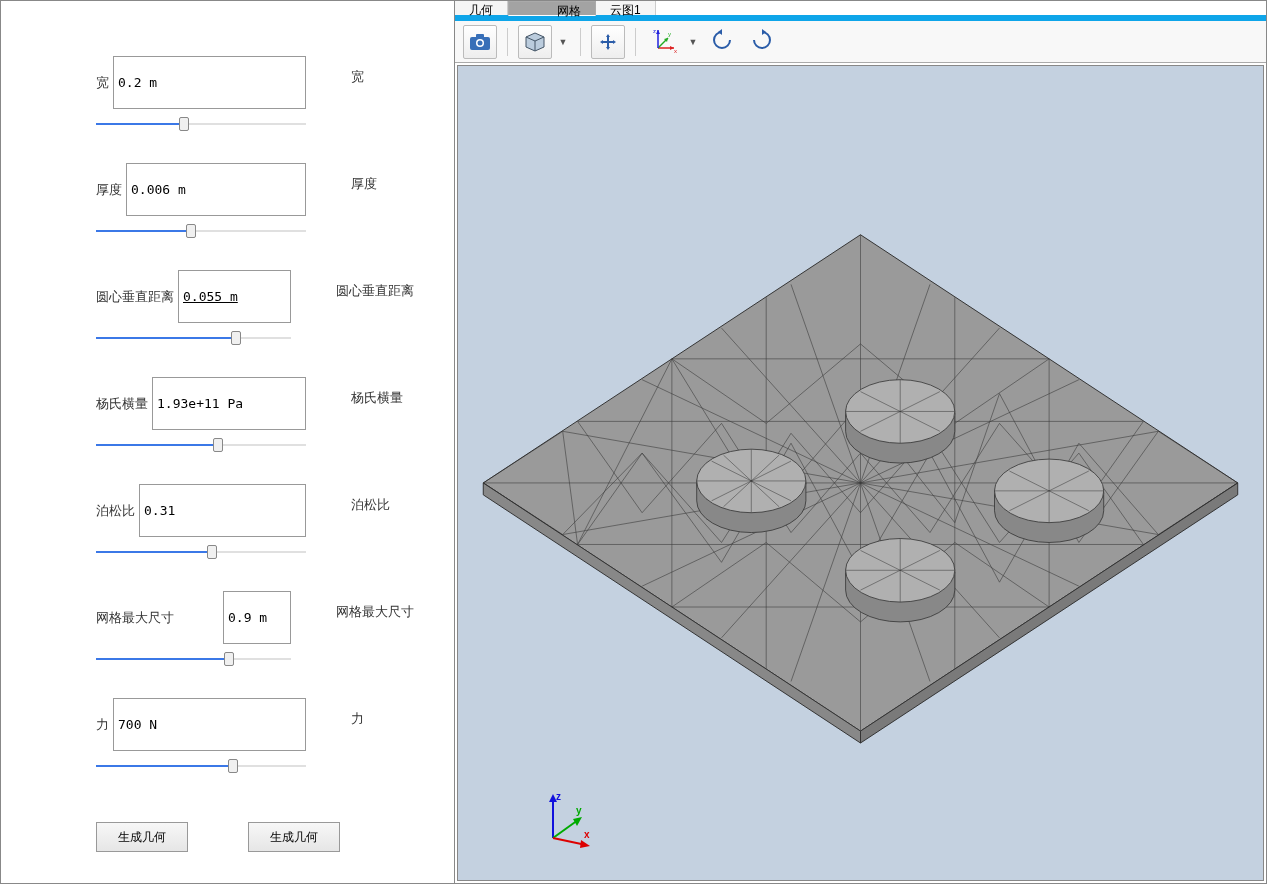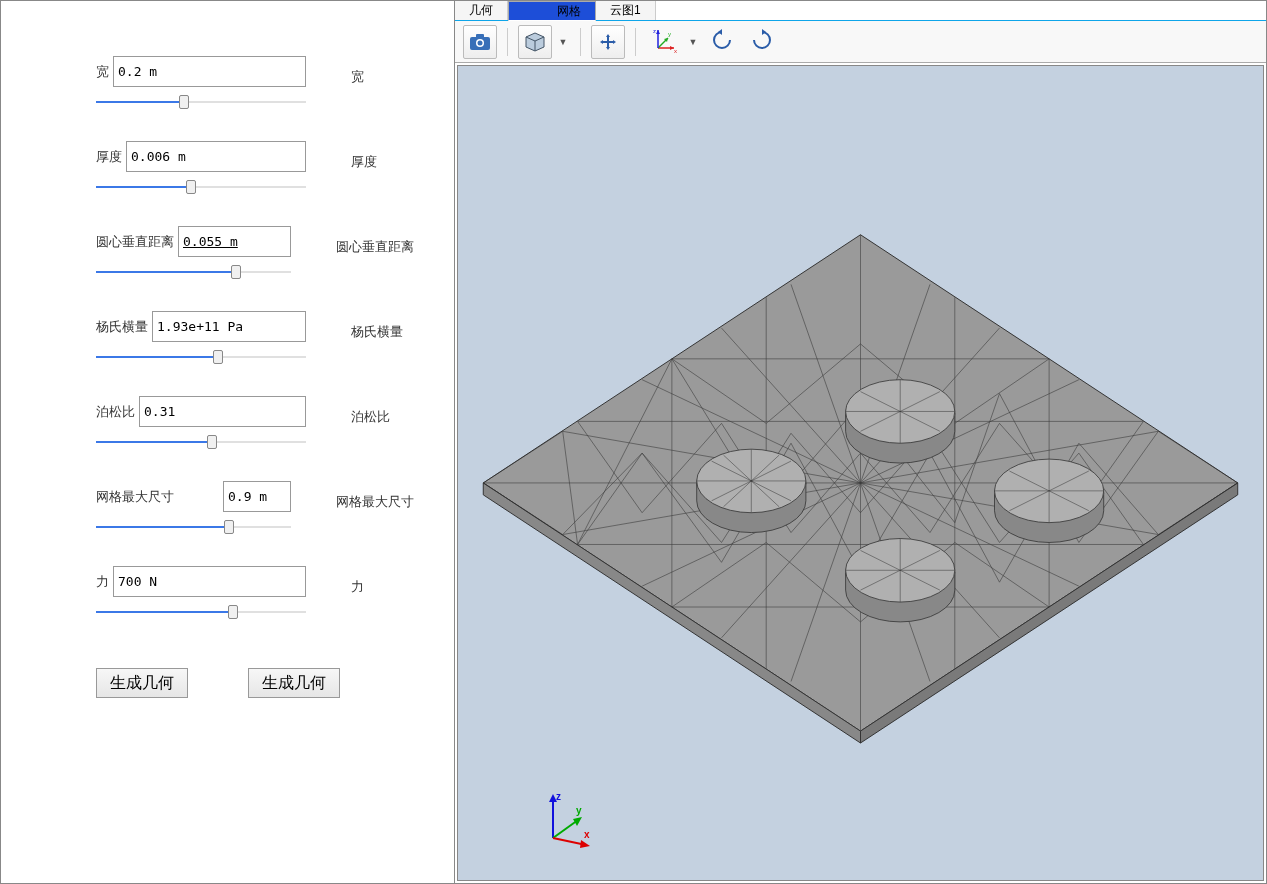--- a/index.html
+++ b/index.html
@@ -28,21 +28,21 @@
 .param-head { display: flex; align-items: center; }
 .param-label-left {
   font-size: 13px;
   color: #333;
   margin-right: 4px;
   white-space: nowrap;
   min-width: 12px;
 }
 .param-input {
   border: 1px solid #999;
-  padding: 7px 4px;
+  padding: 18px 4px;
   font-family: monospace;
   font-size: 13px;
   width: 100px;
   flex: 1;
 }
 .param-label-right {
   margin-left: 45px;
   margin-top: 12px;
   font-size: 13px;
   color: #333;
@@ -83,40 +83,40 @@
 .button-row {
   display: flex;
   gap: 60px;
   margin-top: 25px;
 }
 .button-row .btn {
   width: 92px;
   height: 30px;
   background: linear-gradient(#f7f7f7, #e6e6e6);
   border: 1px solid #999;
-  font-size: 16px;
+  font-size: 12px;
   cursor: pointer;
   font-family: inherit;
 }
 .right-panel { flex: 1; display: flex; flex-direction: column; }
 .tabs {
   display: flex;
   height: 20px;
   background: #fff;
-  border-bottom: 1px solid #0ea5e9;
+  border-bottom: 6px solid #0ea5e9;
 }
 .tab {
   padding: 1px 14px;
   font-size: 12px;
   border-right: 1px solid #ccc;
   cursor: pointer;
   background: #f5f5f5;
 }
 .tab.active {
-  background: #1d4ed8;
+  background: #a3a3a3;
   border-bottom: 1px solid #fff;
   margin-bottom: -1px;
   border-top: 1px solid #aaa;
   border-left: 1px solid #aaa;
   border-right: 1px solid #aaa;
   padding-left: 48px;
 }
 .toolbar {
   display: flex;
   align-items: center;

